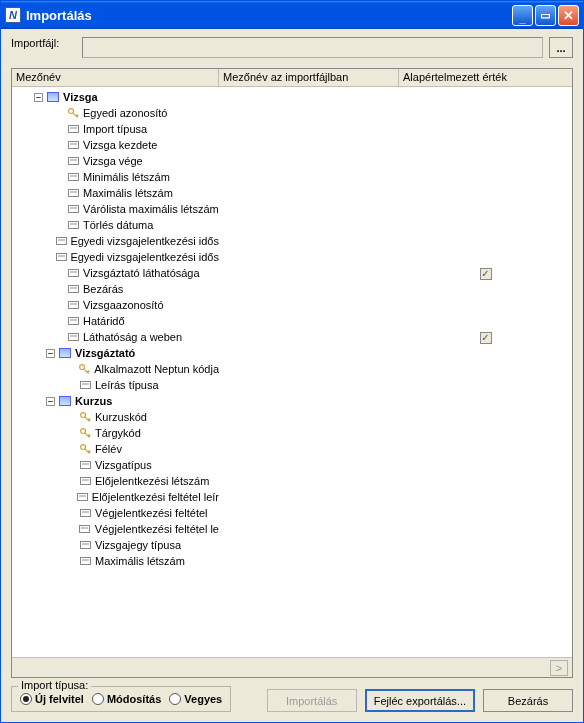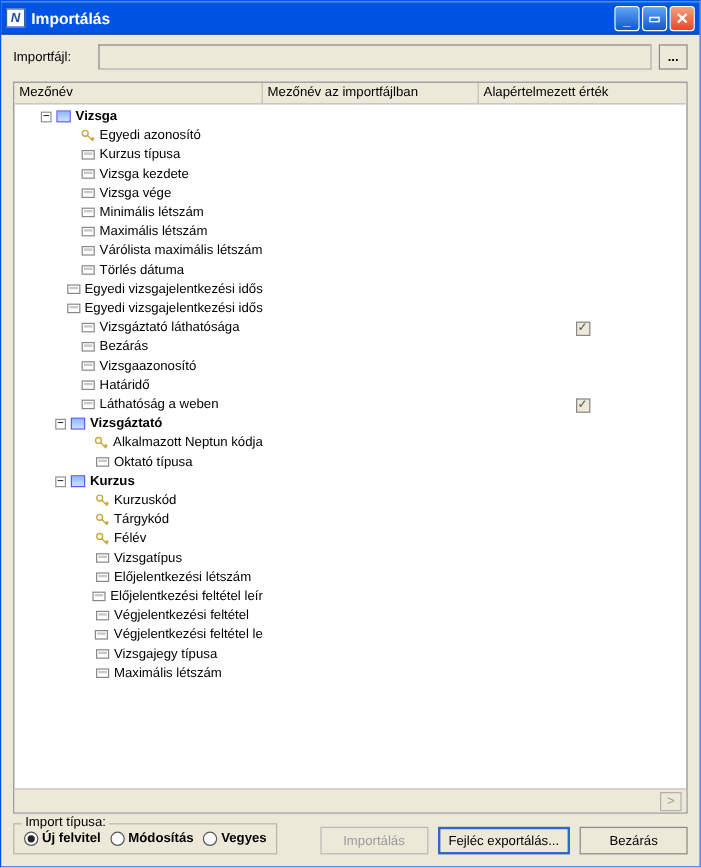--- a/index.html
+++ b/index.html
@@ -61,21 +61,21 @@
   .titlebtn.min, .titlebtn.max { background: linear-gradient(to bottom,#5da6f7,#1157d0); }
   .titlebtn.close { background: linear-gradient(to bottom,#f79e7d,#e34a2b); font-size:13px; }
   .content {
     flex: 1;
     padding: 8px 10px 10px 10px;
     display: flex;
     flex-direction: column;
   }
   .row-importfile {
     display: flex;
-    align-items: center;
+    align-items: flex-start;
     margin-bottom: 10px;
     gap: 6px;
   }
   .row-importfile label { width: 65px; }
   .file-input {
     flex: 1;
     height: 21px;
     border: 1px solid #b0b0b0;
     background: #ece9d8;
     border-top-color: #888;
@@ -250,21 +250,21 @@
             </div>
             <div class="node-import-cell"></div>
             <div class="node-default-cell"></div>
           </div>
           <div class="node-row">
             <div class="node-label-cell">
               <span class="indent" style="width:54px"></span>
               <span class="tree-icon">
                 <span class="field-icon"></span>
               </span>
-              <span class="node-text">Kurzus típusa</span>
+              <span class="node-text">Import típusa</span>
             </div>
             <div class="node-import-cell"></div>
             <div class="node-default-cell"></div>
           </div>
           <div class="node-row">
             <div class="node-label-cell">
               <span class="indent" style="width:54px"></span>
               <span class="tree-icon">
                 <span class="field-icon"></span>
               </span>
@@ -432,21 +432,21 @@
             </div>
             <div class="node-import-cell"></div>
             <div class="node-default-cell"></div>
           </div>
           <div class="node-row">
             <div class="node-label-cell">
               <span class="indent" style="width:66px"></span>
               <span class="tree-icon">
                 <span class="field-icon"></span>
               </span>
-              <span class="node-text">Oktató típusa</span>
+              <span class="node-text">Leírás típusa</span>
             </div>
             <div class="node-import-cell"></div>
             <div class="node-default-cell"></div>
           </div>
           <div class="node-row">
             <div class="node-label-cell">
               <span class="indent" style="width:34px"></span>
               <span class="expander">−</span>
               <span class="tree-icon">
                 <span class="table-icon"></span>

